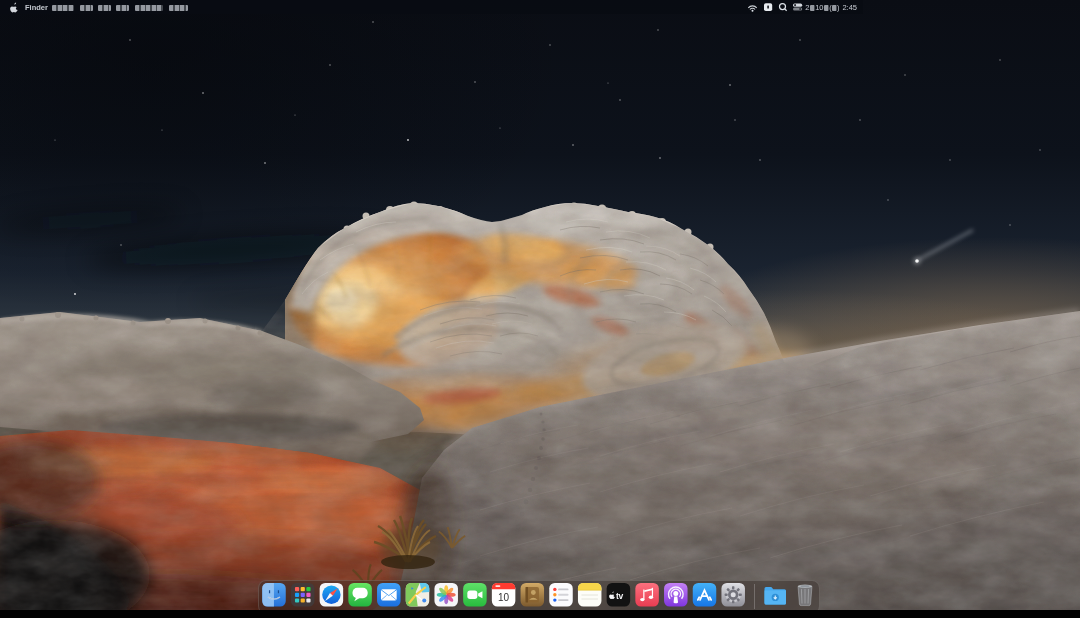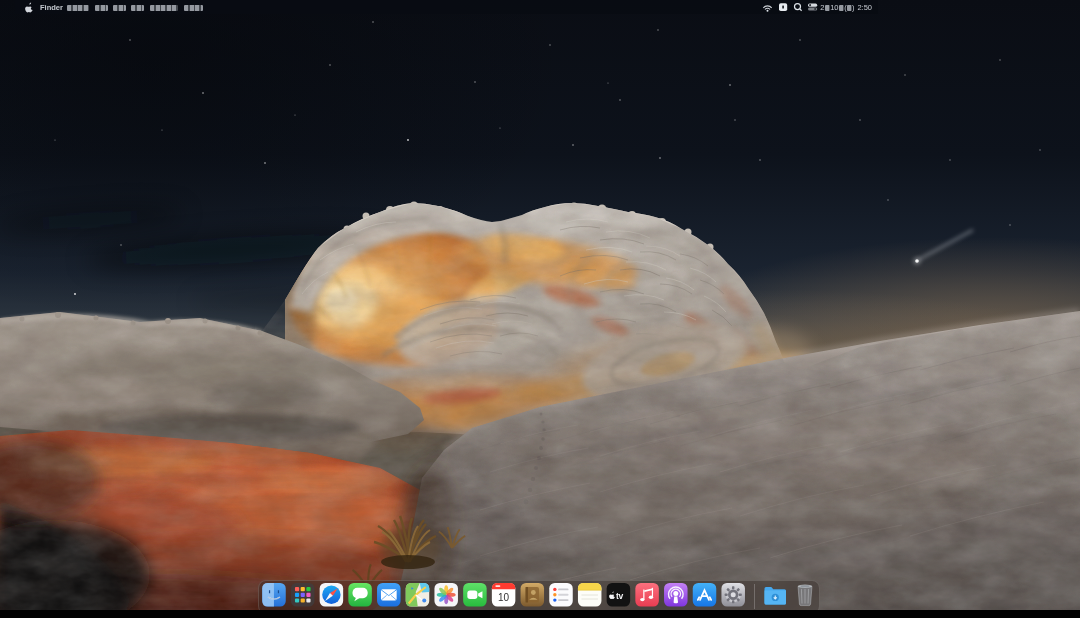--- a/index.html
+++ b/index.html
@@ -1,18 +1,18 @@
 <!DOCTYPE html>
 <html><head>
 <meta charset="utf-8">
 <style>
 html,body{margin:0;padding:0;width:1080px;height:618px;overflow:hidden;background:#000;font-family:"Liberation Sans",sans-serif;}
 #stage{position:relative;width:1080px;height:618px;}
 #wall{position:absolute;left:0;top:0;}
-#menubar{position:absolute;left:15px;top:0;width:863px;height:14px;background:rgba(9,12,18,0.93);display:flex;align-items:center;color:rgba(235,240,248,0.82);font-size:7.5px;justify-content:space-between;}
+#menubar{position:absolute;left:0;top:0;width:863px;height:14px;background:rgba(9,12,18,0.93);display:flex;align-items:center;color:rgba(235,240,248,0.82);font-size:7.5px;justify-content:space-between;}
 #menubar .it{display:inline-block;}
 .jp{display:inline-block;height:6px;border-radius:1px;margin-top:1px;background:repeating-linear-gradient(90deg,rgba(235,240,248,.62) 0 4px,rgba(235,240,248,.26) 4px 5.6px);filter:blur(0.35px);}
 #dock{position:absolute;left:258px;top:580px;width:562px;height:34px;border-radius:8px;background:rgba(52,42,38,0.42);-webkit-backdrop-filter:blur(9px) saturate(1.05);backdrop-filter:blur(9px) saturate(1.05);border:0.5px solid rgba(255,255,255,0.14);box-sizing:border-box;}
 #blackbar{position:absolute;left:0;top:610px;width:1080px;height:8px;background:#010101;}
 #dockicons{position:absolute;left:0;top:0;}
 </style>
 </head>
 <body>
 <div id="stage">
 <svg id="wall" width="1080" height="618" viewBox="0 0 1080 618">
@@ -645,17 +645,17 @@
  </svg>
  <span style="margin-left:2px;margin-right:6px;font-size:7.5px;display:flex;align-items:center;gap:0.4px;flex:none;">
   <span>2</span>
         <span class="jp" style="width:5px;"></span>
         <span>10</span>
         <span class="jp" style="width:5px;"></span>
         <span>(</span>
         <span class="jp" style="width:4.5px;"></span>
         <span>)</span>
         <span style="width:2px;display:inline-block"></span>
-        <span>2:50</span>
+        <span>2:45</span>
  </span>
 </div>
 <div id="blackbar"></div>
 </div>
 
 </body></html>

